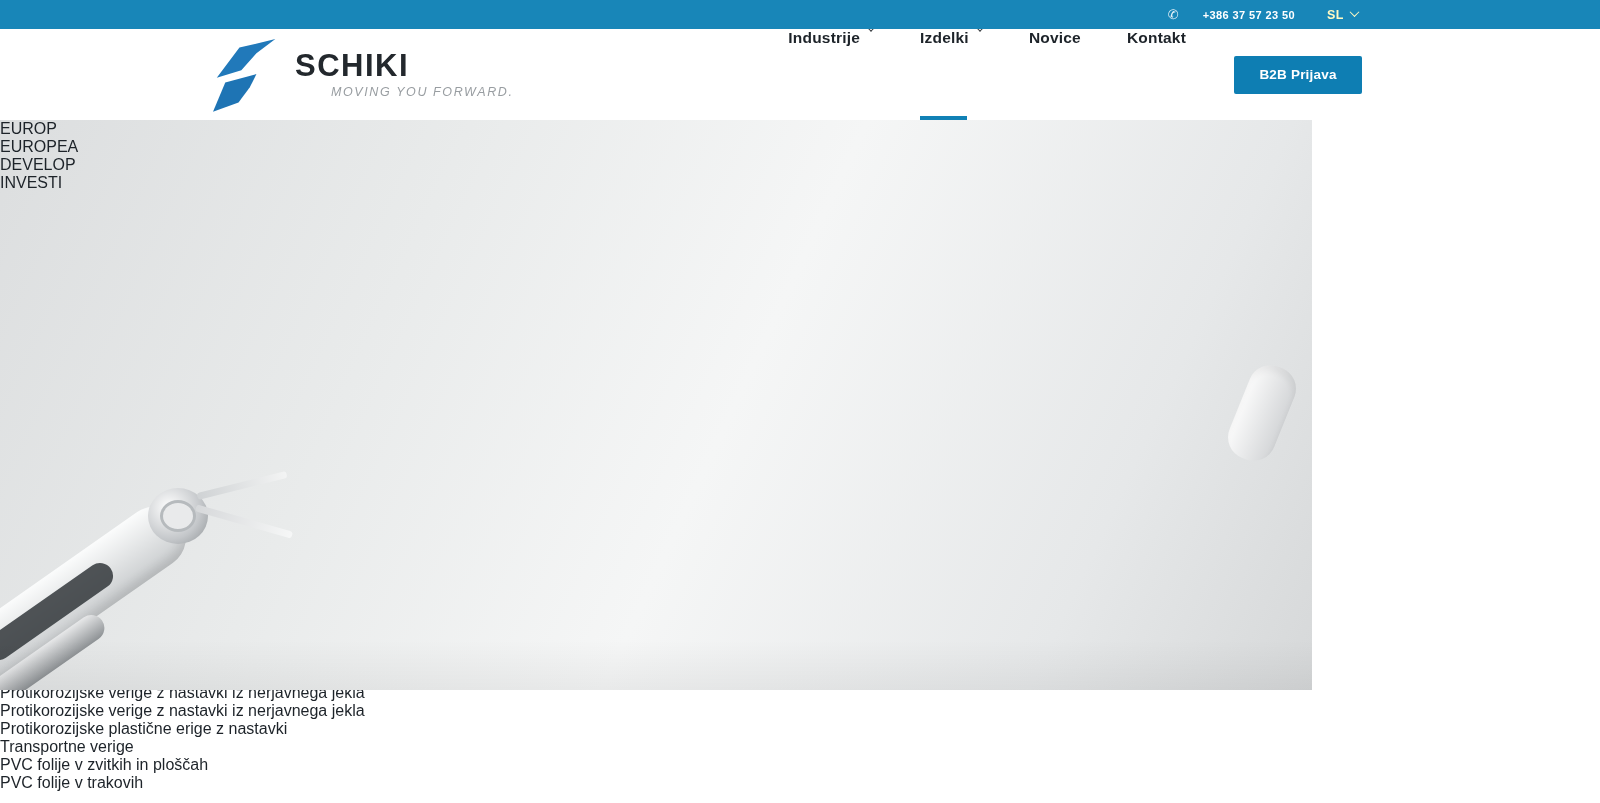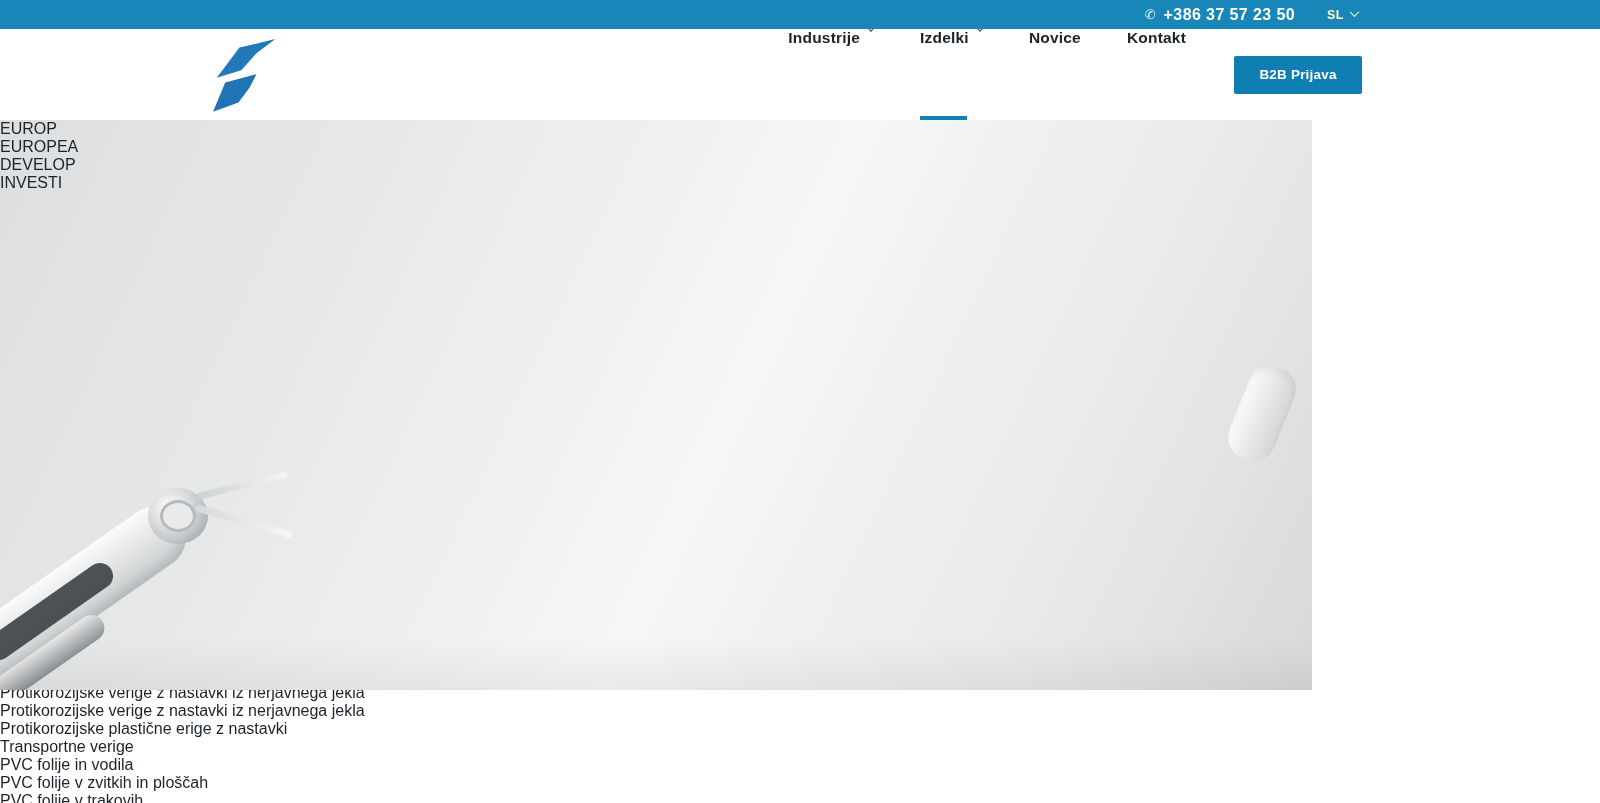--- a/index.html
+++ b/index.html
@@ -10,21 +10,21 @@
   }
 
   
   .topbar {
     position:absolute; left:0; top:0; width:1600px; height:29px;
     background:#1886b8; display:flex; align-items:center;
     justify-content:flex-end; padding-right:242px; gap:32px; z-index:10;
   }
   .tb-phone { display:flex; align-items:center; gap:8px; color:#fff; cursor:pointer; }
   .tb-phone .ph-ic { font-size:13px; line-height:1; opacity:.9; }
-  .tb-phone .ph-num { font-size:16px; font-weight:bold; letter-spacing:.4px; }
+  .tb-phone .ph-num { font-size:11px; font-weight:bold; letter-spacing:.4px;margin-left:16px; }
   .tb-lang { display:flex; align-items:center; gap:7px; color:#fef9c3; cursor:pointer; }
   .tb-lang .lang-label { font-size:12.5px; font-weight:bold; letter-spacing:.5px; }
   .chev {
     width:7px; height:7px; border-right:1.6px solid currentColor; border-bottom:1.6px solid currentColor;
     transform:rotate(45deg) translate(-1px,-1px); display:inline-block; margin-top:-3px;
   }
 
   
   .header {
     position:absolute; left:0; top:29px; width:1600px; height:91px;
@@ -187,20 +187,24 @@
     <span class="chev"></span>
   </div>
 </div>
 
 <div class="header">
   <div class="logo">
     <svg class="logo-icon" viewBox="0 0 72 78" xmlns="http://www.w3.org/2000/svg">
       <path d="M66 1 L28 10 L4 42 L30 34 L46 16 Z" fill="#2179ba"></path>
       <path d="M46 38 L13 47 L0 78 L27 68 L39 52 Z" fill="#1e74b4"></path>
     </svg>
+    <div class="logo-text">
+      <span class="logo-name">SCHIKI</span>
+      <span class="logo-tagline">MOVING YOU FORWARD.</span>
+    </div>
   </div>
   <nav class="main-nav">
       <div class="nav-item">
         <span>Industrije</span>
         <span class="chev"></span>
       </div>
       <div class="nav-item active">
         <span>Izdelki</span>
         <span class="chev"></span>
       </div>
@@ -326,21 +330,20 @@
           <li class="menu-item">Verige z nastavki po evropskem standardu BS</li>
           <li class="menu-item">Verige z nastavki po ameriškem standardu ANSI</li>
           <li class="menu-item">Verige z nastavki brez mazanja</li>
           <li class="menu-item">Protikorozijske verige z nastavki iz nerjavnega jekla</li>
           <li class="menu-item">Protikorozijske verige z nastavki iz nerjavnega jekla</li>
           <li class="menu-item">Protikorozijske plastične erige z nastavki</li>
           <li class="menu-item">Transportne verige</li>
         </ul>
       </div>
       <div class="menu-col">
-        <div class="menu-heading">PVC folije in vodila</div>
         <ul class="menu-list">
           <li class="menu-item">PVC folije v zvitkih in ploščah</li>
           <li class="menu-item">PVC folije v trakovih</li>
         </ul>
       </div>
     </div>
 
   <div class="menu-dash"></div>
 </div>
 

